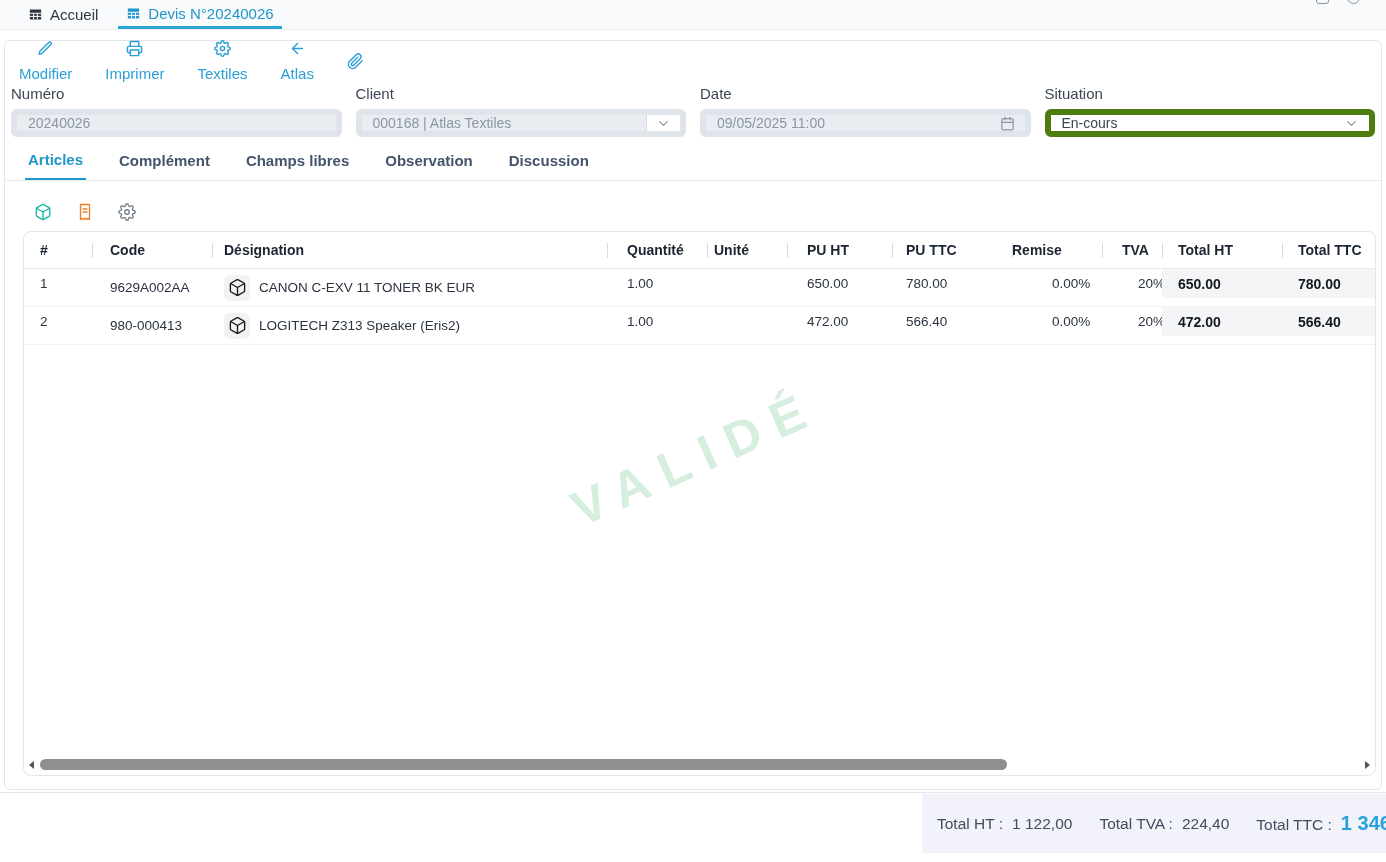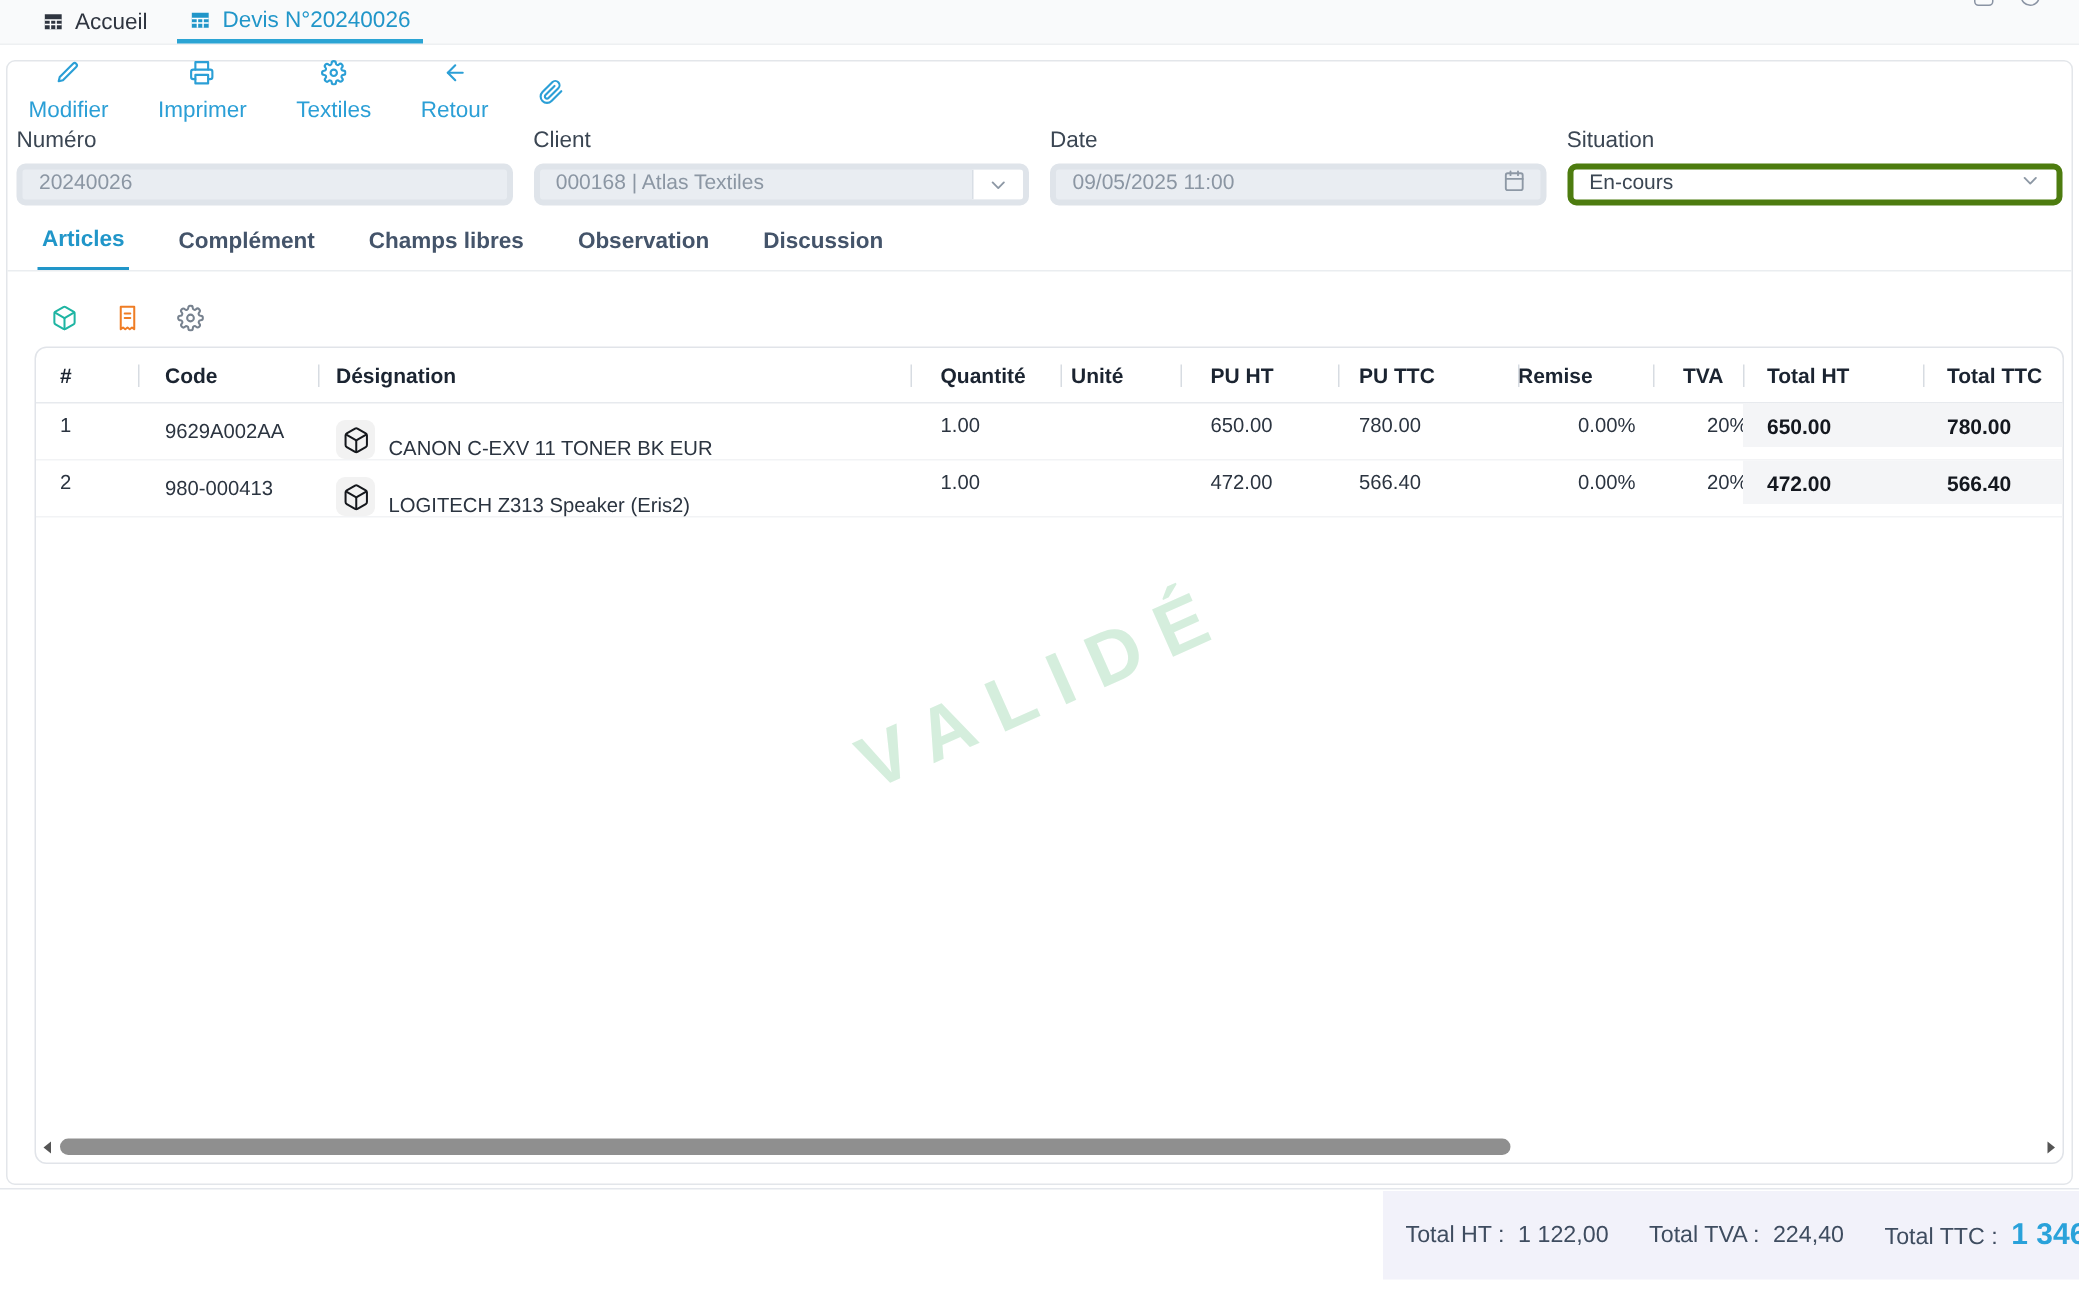--- a/index.html
+++ b/index.html
@@ -26,21 +26,21 @@
   .toolbar { position:absolute; top:0; left:0; right:0; height:40px; display:flex; align-items:center;
              padding-left:14px; gap:33px; }
   .tool-btn { display:flex; align-items:center; gap:8px; color:#2b9fd6; font-size:15px;
               background:none; border:none; cursor:pointer; font-family:inherit;flex-direction:column; }
   .tool-btn svg { width:17px; height:17px; stroke:#2b9fd6; fill:none; stroke-width:2; stroke-linecap:round; stroke-linejoin:round; }
 
   
   .form-row { position:absolute; top:44px; left:6px; right:6px; display:flex; gap:14px; }
   .field { flex:1; }
   .field .lbl { font-size:15px; color:#3b4653; margin-bottom:7px; }
-  .control { height:28px; border:4px solid #4d7c0f; border-radius:6px; display:flex; align-items:flex-start;
+  .control { height:28px; border:6px solid #4d7c0f; border-radius:6px; display:flex; align-items:center;
              font-size:14px; overflow:hidden; background:#fff; color:#3b4653; }
   .control .val { flex:1; padding-left:11px; white-space:nowrap; }
   .control.disabled { background:#e9edf2; border-color:#dfe4ea; color:#8b96a3; }
   .chev-box { width:34px; align-self:stretch; background:#fff; border-left:1px solid #d8dee5;
               display:flex; align-items:center; justify-content:center; }
   .ctl-icon { margin-right:10px; display:flex; }
   .ctl-icon svg, .chev-box svg { width:15px; height:15px; stroke:#8d98a5; fill:none; stroke-width:2; stroke-linecap:round; stroke-linejoin:round; }
 
   
   .tabbar { position:absolute; top:99px; left:0; right:0; height:41px; border-bottom:1px solid #eaedf0;
@@ -55,21 +55,21 @@
 
   
   .table-wrap { position:absolute; top:190px; left:18px; right:5px; bottom:13px;
                 border:1px solid #e1e4e9; border-radius:8px; background:#fff; }
   .thead { display:flex; height:37px; align-items:center; border-bottom:1px solid #e7eaee; }
   .th { font-size:14px; font-weight:700; color:#1b2431; position:relative; height:100%; display:flex; align-items:center; }
   .th:not(.c0)::before { content:""; position:absolute; left:0; top:11px; width:1px; height:15px; background:#d7dce2; }
   .tr { display:flex; height:38px; border-bottom:1px solid #f2f3f5; }
   .td { font-size:13.5px; color:#2b3440; padding-top:7px; }
   .td.c1 { padding-top:11px; }
-  .td.c2 { display:flex; align-items:flex-end; padding-top:0; }
+  .td.c2 { display:flex; align-items:center; padding-top:0; }
   .c0{width:68px; padding-left:16px;} .c1{width:120px; padding-left:18px;}
   .c2{width:395px; padding-left:12px;} .c3{width:100px; padding-left:20px;}
   .c4{width:80px; padding-left:7px;} .c5{width:105px; padding-left:20px;}
   .c6{width:120px; padding-left:14px;} .c7{width:90px; }
   .c8{width:60px; padding-left:20px;}
   .c9{width:120px; padding-left:16px;} .c10{width:93px; padding-left:16px;}
   .td.c7{padding-left:40px;} .td.c8{padding-left:36px;}
   .td.c9,.td.c10 { font-weight:700; color:#14181f; font-size:14px;
       background:linear-gradient(180deg,#f4f5f7 0,#f4f5f7 29px,rgba(0,0,0,0) 29px); }
   .prod-icon { width:26px; height:26px; background:#f2f2f2; border-radius:6px; flex:0 0 26px;
@@ -146,21 +146,21 @@
             <circle cx="12" cy="12" r="3"></circle>
             <path d="M19.4 15a1.65 1.65 0 0 0 .33 1.82l.06.06a2 2 0 0 1-2.83 2.83l-.06-.06a1.65 1.65 0 0 0-1.82-.33 1.65 1.65 0 0 0-1 1.51V21a2 2 0 0 1-4 0v-.09A1.65 1.65 0 0 0 9 19.4a1.65 1.65 0 0 0-1.82.33l-.06.06a2 2 0 0 1-2.83-2.83l.06-.06a1.65 1.65 0 0 0 .33-1.82 1.65 1.65 0 0 0-1.51-1H3a2 2 0 0 1 0-4h.09A1.65 1.65 0 0 0 4.6 9a1.65 1.65 0 0 0-.33-1.82l-.06-.06a2 2 0 0 1 2.83-2.83l.06.06a1.65 1.65 0 0 0 1.82.33H9a1.65 1.65 0 0 0 1-1.51V3a2 2 0 0 1 4 0v.09a1.65 1.65 0 0 0 1 1.51 1.65 1.65 0 0 0 1.82-.33l.06-.06a2 2 0 0 1 2.83 2.83l-.06.06a1.65 1.65 0 0 0-.33 1.82V9a1.65 1.65 0 0 0 1.51 1H21a2 2 0 0 1 0 4h-.09a1.65 1.65 0 0 0-1.51 1z"></path>
           </svg>
         <span>Textiles</span>
       </button>
       <button class="tool-btn">
         <svg viewBox="0 0 24 24">
             <line x1="19" y1="12" x2="5" y2="12"></line>
             <polyline points="12 19 5 12 12 5"></polyline>
           </svg>
-        <span>Retour</span>
+        <span>Atlas</span>
       </button>
       <button class="tool-btn">
         <svg viewBox="0 0 24 24">
             <path d="M21.44 11.05l-9.19 9.19a6 6 0 0 1-8.49-8.49l9.19-9.19a4 4 0 0 1 5.66 5.66l-9.2 9.19a2 2 0 0 1-2.83-2.83l8.49-8.48"></path>
           </svg>
       </button>
     </div>
 
     <div class="form-row">
       <div class="field">

